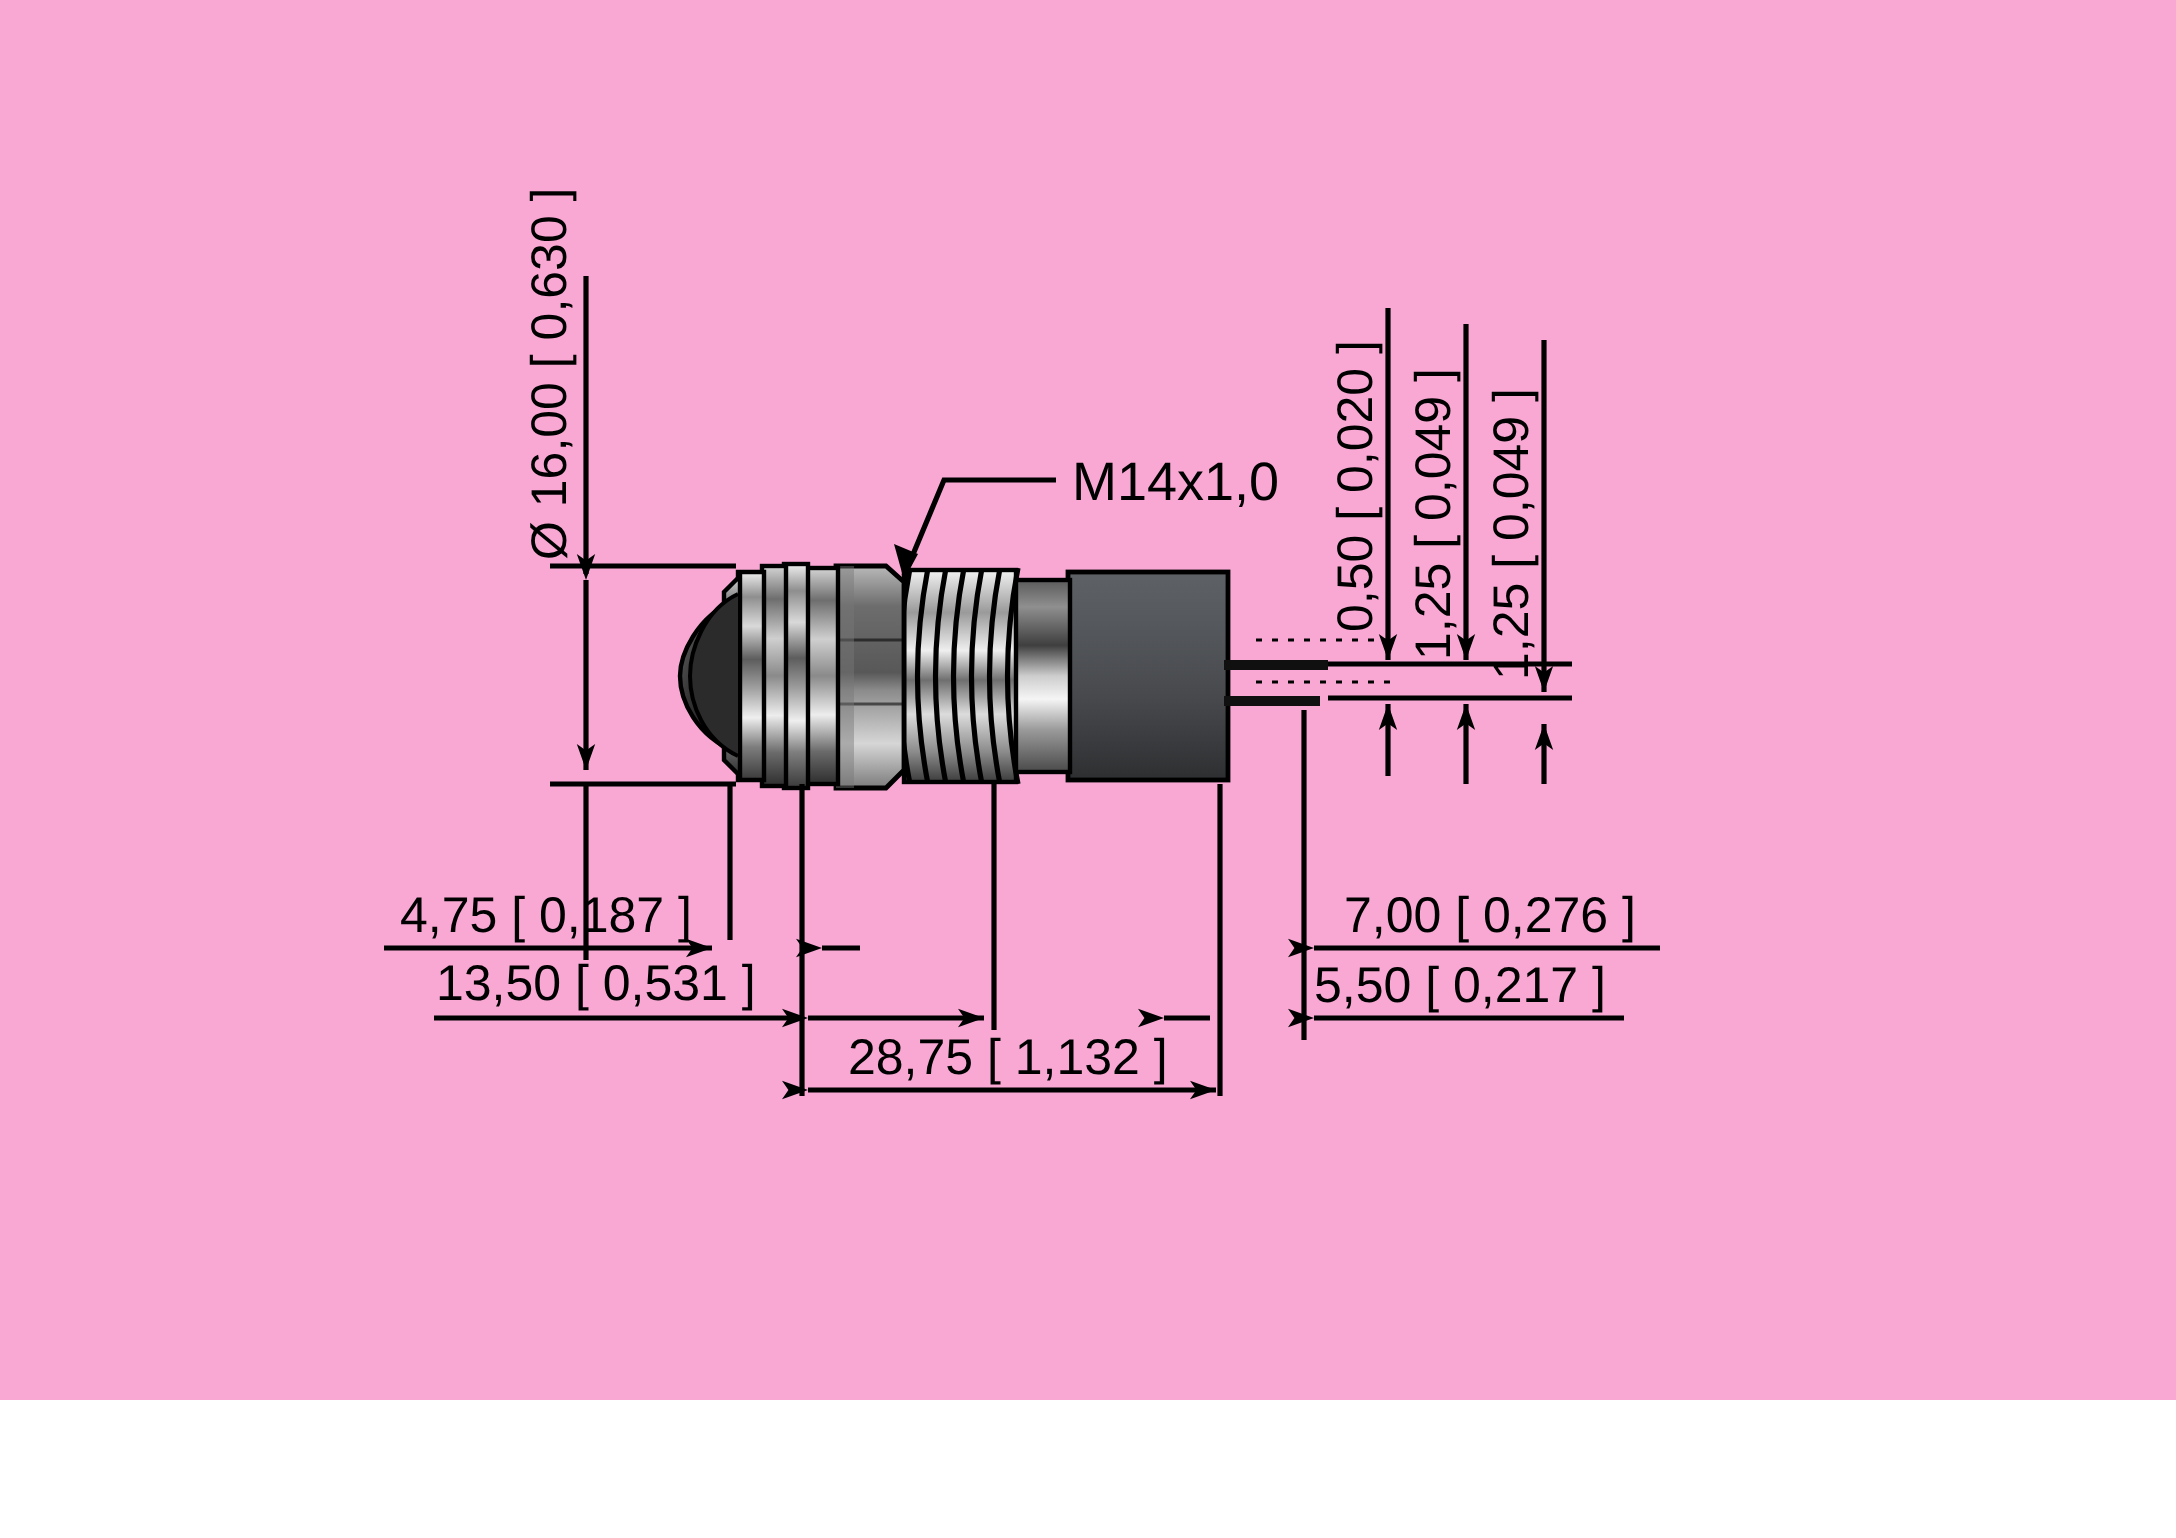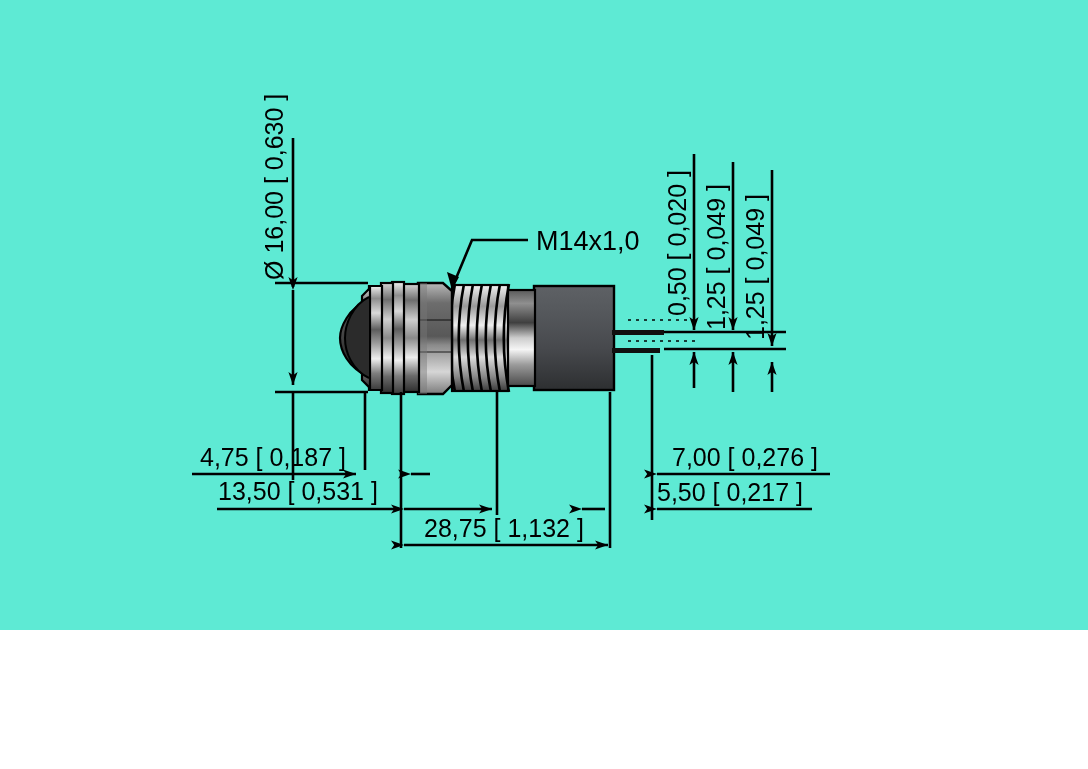--- a/index.html
+++ b/index.html
@@ -7,22 +7,22 @@
     margin: 0;
     padding: 0;
     background: #ffffff;
   }
   body {
     font-family: "Liberation Sans", sans-serif;
   }
   #stage {
     position: relative;
     width: 1088px;
-    height: 630px;
-    background: #5eead4;
+    height: 700px;
+    background: #f9a8d4;
     overflow: hidden;
   }
   #drawing-svg {
     position: absolute;
     left: 0;
     top: 0;
     width: 1088px;
     height: 769px;
   }
   .dimtext {

